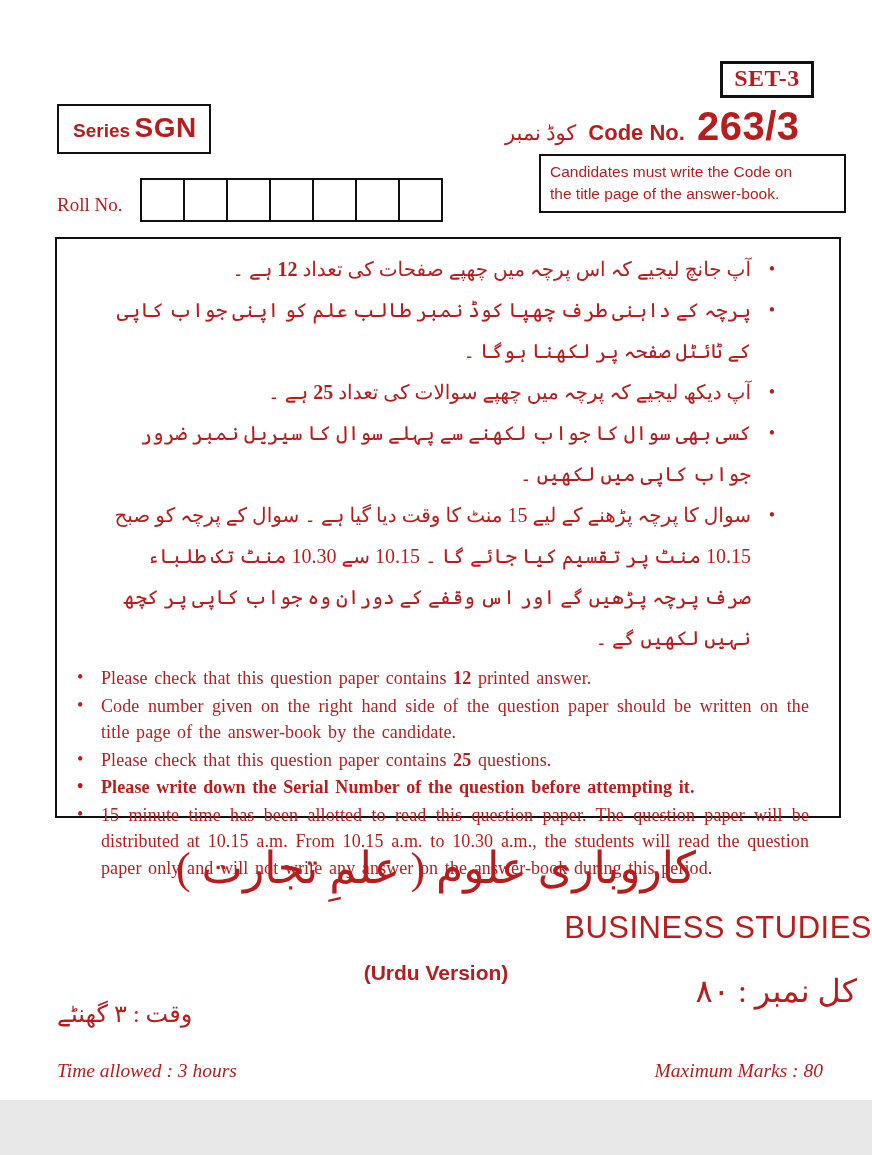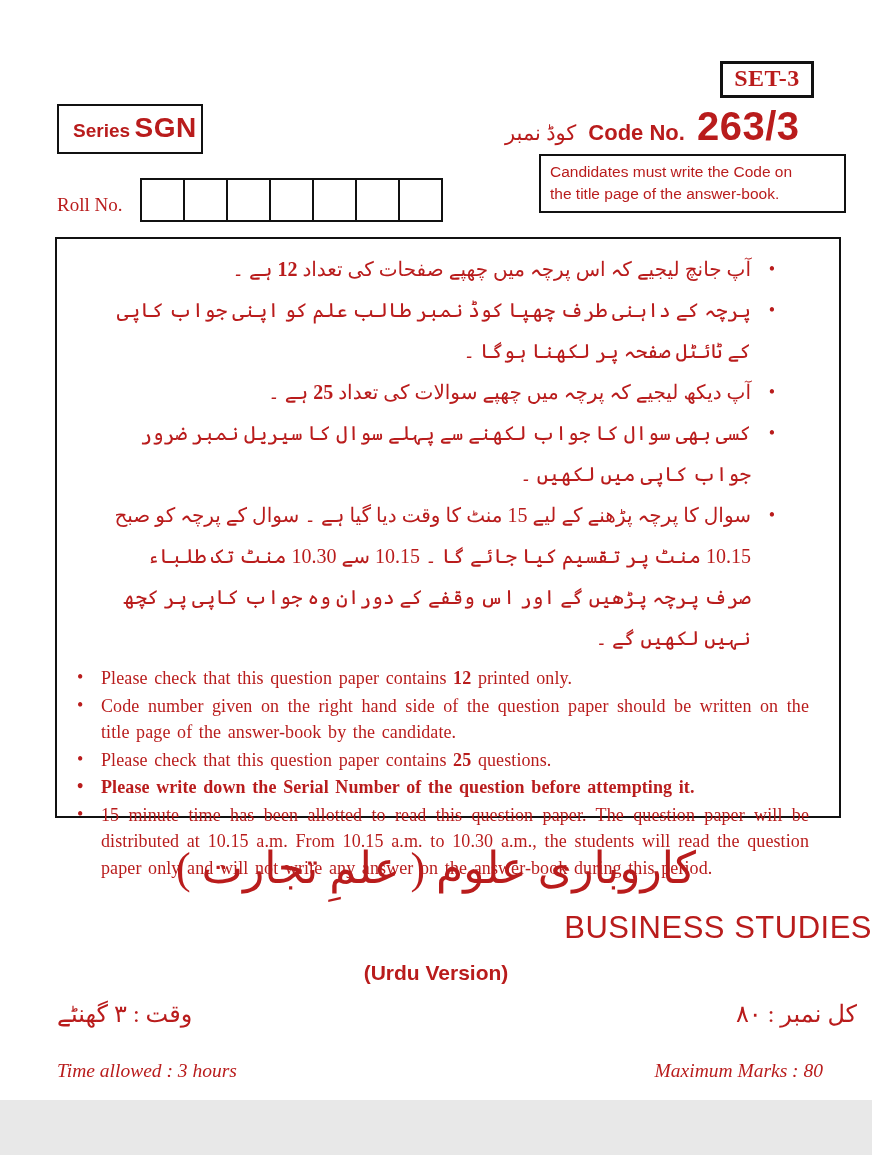--- a/index.html
+++ b/index.html
@@ -17,21 +17,21 @@
   .set-box {
     position:absolute; left:720px; top:61px; width:94px;
     border:3px solid #111; text-align:center;
     font-family:"Liberation Serif", serif;
     font-weight:bold; font-size:24px; padding:1px 0 3px 0;
     letter-spacing:0.5px;
   }
   
   .series-box {
     position:absolute; left:57px; top:104px;
-    border:2px solid #111; padding:6px 4px 8px 14px;
+    border:2px solid #111; padding:6px 12px 8px 14px;
     font-family:"Liberation Sans", sans-serif;
     white-space:nowrap;
   }
   .series-box .lbl { font-weight:bold; font-size:19px; }
   .series-box .val { font-weight:bold; font-size:28px; letter-spacing:0.5px; }
   
   .code-line {
     position:absolute; left:505px; top:104px; width:330px;
     display:flex; align-items:baseline; gap:12px;
     white-space:nowrap;
@@ -82,21 +82,21 @@
     position:absolute; top:910px; left:0; width:872px; text-align:right;
     font-family:"Liberation Sans", sans-serif; font-weight:normal;
     font-size:31px; letter-spacing:0.5px;
   }
   .title-ver {
     position:absolute; top:961px; left:0; width:872px; text-align:center;
     font-family:"Liberation Sans", sans-serif; font-weight:bold; font-size:21px;
   }
   
   .time-urdu  { position:absolute; left:57px;  top:1000px; font-size:24px; direction:rtl; }
-  .marks-urdu { position:absolute; right:15px; top:1000px; font-size:24px; direction:rtl; }
+  .marks-urdu { position:absolute; right:15px; top:972px; font-size:32px; direction:rtl; }
   .time-en  { position:absolute; left:57px;  top:1060px; font-style:italic; font-size:19.5px; }
   .marks-en { position:absolute; right:49px; top:1060px; font-style:italic; font-size:19.5px; }
   
   .footer-code { position:absolute; left:57px;  top:1105px; font-family:"Liberation Sans", sans-serif; font-size:16.5px; }
   .footer-page { position:absolute; left:0; width:872px; text-align:center; top:1105px; font-family:"Liberation Sans", sans-serif; font-size:16.5px; }
   .footer-pto  { position:absolute; right:31px; top:1105px; font-family:"Liberation Sans", sans-serif; font-size:16.5px; }
 </style>
 </head>
 <body>
 
@@ -152,21 +152,21 @@
       <div class="u-item">
         <span>کسی بھی سوال کا جواب لکھنے سے پہلے سوال کا سیریل نمبر ضرور جواب کاپی میں لکھیں ۔</span>
       </div>
       <div class="u-item">
         <span>سوال کا پرچہ پڑھنے کے لیے 15 منٹ کا وقت دیا گیا ہے ۔ سوال کے پرچہ کو صبح 10.15 منٹ پر تقسیم کیا جائے گا ۔ 10.15 سے 10.30 منٹ تک طلباء صرف پرچہ پڑھیں گے اور اس وقفے کے دوران وہ جواب کاپی پر کچھ نہیں لکھیں گے ۔</span>
       </div>
     </div>
 
     <div class="e-list">
       <div class="e-item">
-        <span>Please check that this question paper contains </span><b>12</b><span> printed only.</span>
+        <span>Please check that this question paper contains </span><b>12</b><span> printed answer.</span>
       </div>
       <div class="e-item">
         <span>Code number given on the right hand side of the question paper should be written on the title page of the answer-book by the candidate.</span>
       </div>
       <div class="e-item">
         <span>Please check that this question paper contains </span><b>25</b><span> questions.</span>
       </div>
       <div class="e-item bold">
         <span>Please write down the Serial Number of the question before attempting it.</span>
       </div>

